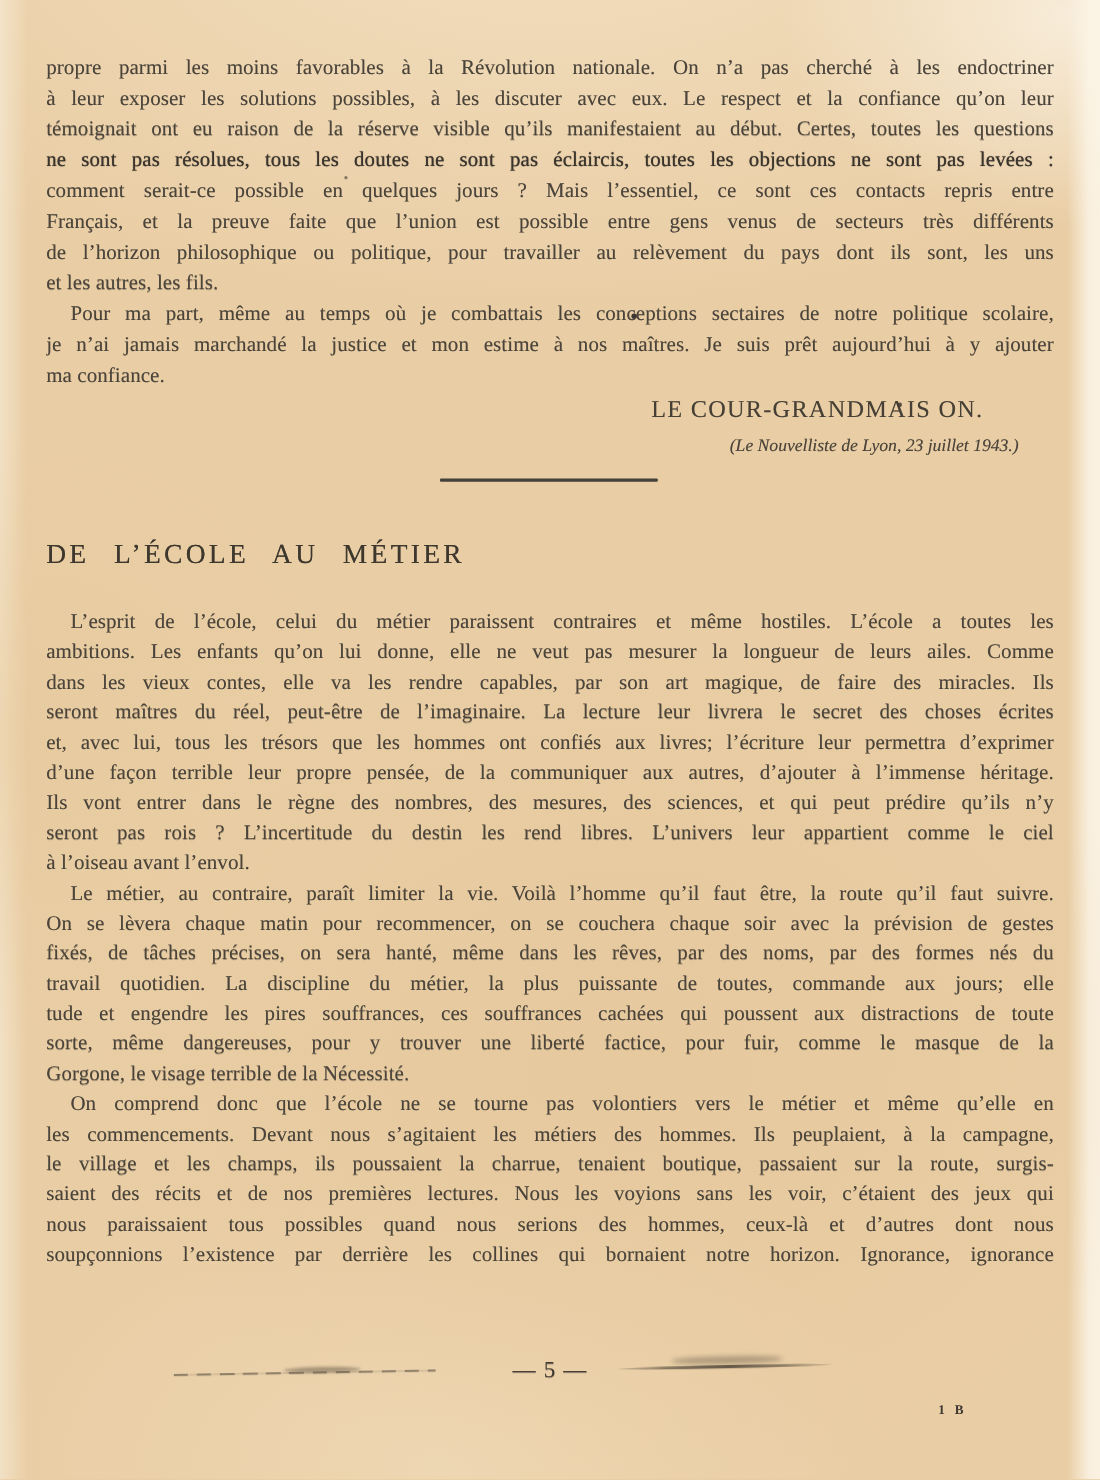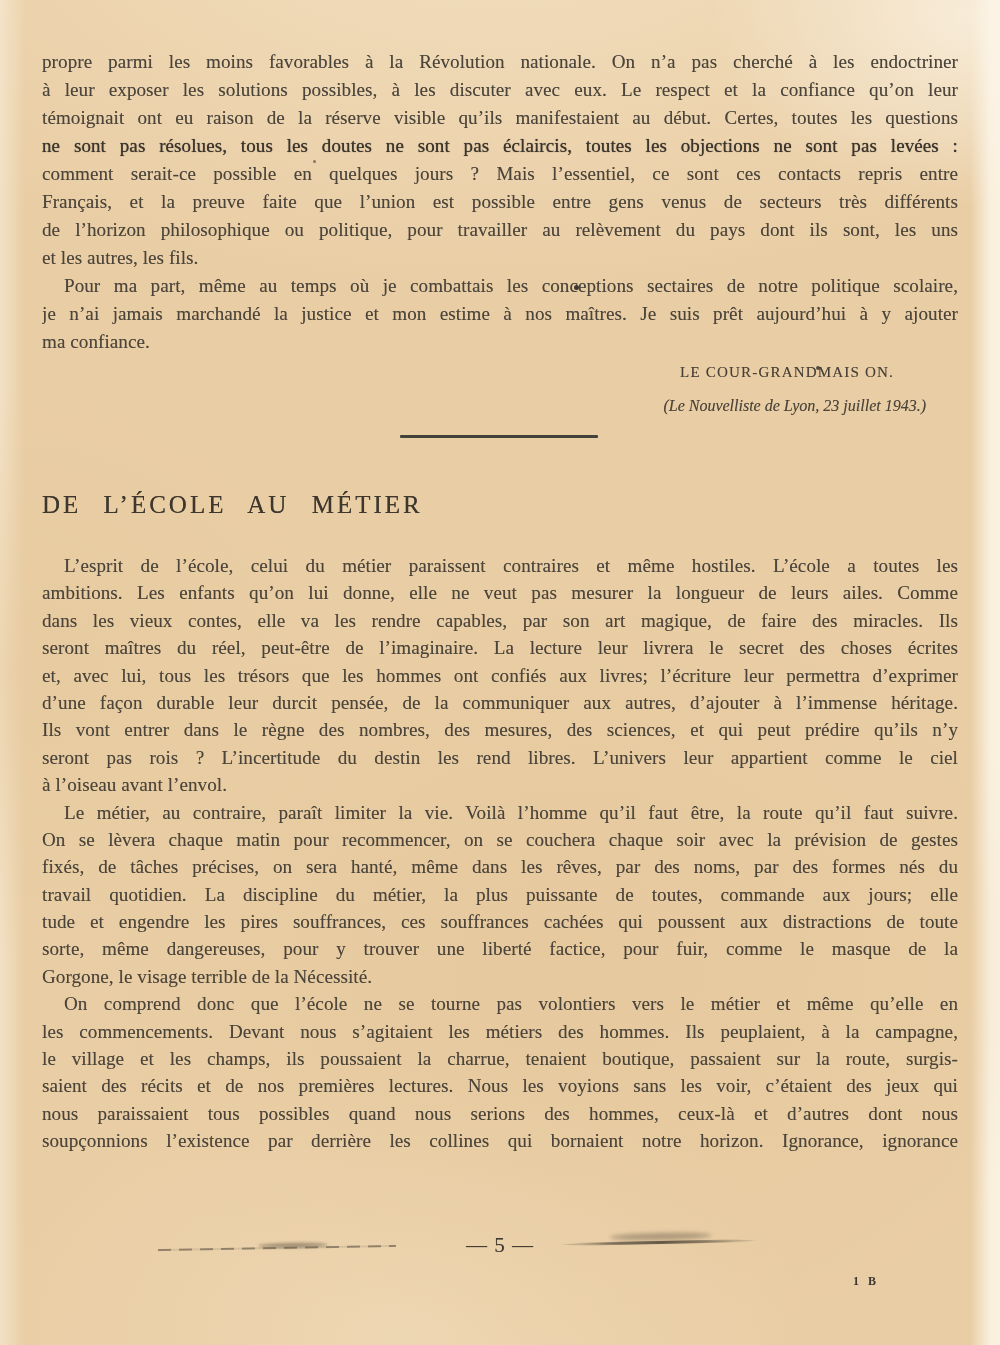--- a/index.html
+++ b/index.html
@@ -34,21 +34,21 @@
   .para .line:last-child { text-align-last:left; }
   .para.continues .line:last-child { text-align-last:justify; }
   .para.indent .line:first-child { text-indent:22px; }
   
   #intro-paragraphs .para:first-child .line:nth-child(4) {
     color:#3a342c; text-shadow:0 0 0.9px rgba(45,40,33,0.85);
   }
   .signature {
     text-align:right; padding-right:64px; margin-top:3px;
     height:26px; line-height:26px;
-    font-size:15px; letter-spacing:1.2px; color:#453f36;
+    font-size:22px; letter-spacing:1.2px; color:#453f36;
   }
   .citation {
     text-align:right; padding-right:32px; margin-top:7px;
     height:27px; line-height:27px;
     font-style:italic; font-size:16px; color:#4a443b;
   }
   .divider {
     width:198px; height:3px; background:#44403a;
     margin:16px 0 0 358px; border-radius:1px;
   }
@@ -126,21 +126,21 @@
 
   <div class="title">DE L’ÉCOLE AU MÉTIER</div>
 
   <div class="section-paras">
       <div class="para indent">
         <div class="line">L’esprit de l’école, celui du métier paraissent contraires et même hostiles. L’école a toutes les</div>
         <div class="line">ambitions. Les enfants qu’on lui donne, elle ne veut pas mesurer la longueur de leurs ailes. Comme</div>
         <div class="line">dans les vieux contes, elle va les rendre capables, par son art magique, de faire des miracles. Ils</div>
         <div class="line">seront maîtres du réel, peut-être de l’imaginaire. La lecture leur livrera le secret des choses écrites</div>
         <div class="line">et, avec lui, tous les trésors que les hommes ont confiés aux livres; l’écriture leur permettra d’exprimer</div>
-        <div class="line">d’une façon durable leur durcit pensée, de la communiquer aux autres, d’ajouter à l’immense héritage.</div>
+        <div class="line">d’une façon terrible leur propre pensée, de la communiquer aux autres, d’ajouter à l’immense héritage.</div>
         <div class="line">Ils vont entrer dans le règne des nombres, des mesures, des sciences, et qui peut prédire qu’ils n’y</div>
         <div class="line">seront pas rois ? L’incertitude du destin les rend libres. L’univers leur appartient comme le ciel</div>
         <div class="line">à l’oiseau avant l’envol.</div>
       </div>
       <div class="para indent">
         <div class="line">Le métier, au contraire, paraît limiter la vie. Voilà l’homme qu’il faut être, la route qu’il faut suivre.</div>
         <div class="line">On se lèvera chaque matin pour recommencer, on se couchera chaque soir avec la prévision de gestes</div>
         <div class="line">fixés, de tâches précises, on sera hanté, même dans les rêves, par des noms, par des formes nés du</div>
         <div class="line">travail quotidien. La discipline du métier, la plus puissante de toutes, commande aux jours; elle</div>
         <div class="line">tude et engendre les pires souffrances, ces souffrances cachées qui poussent aux distractions de toute</div>

